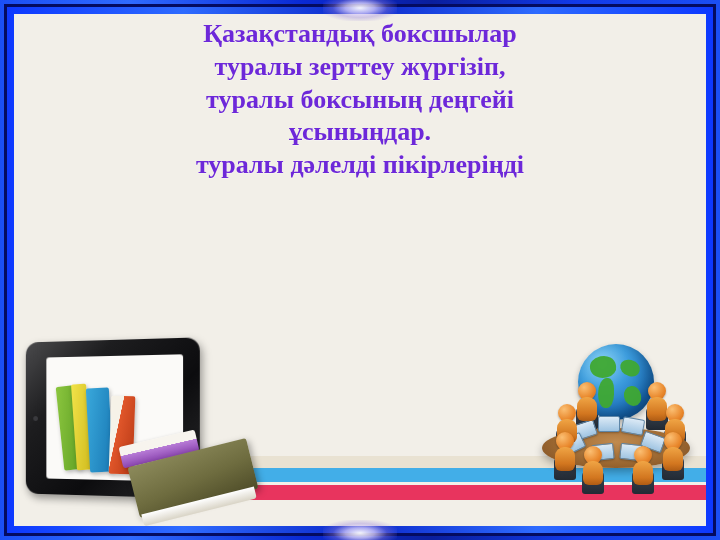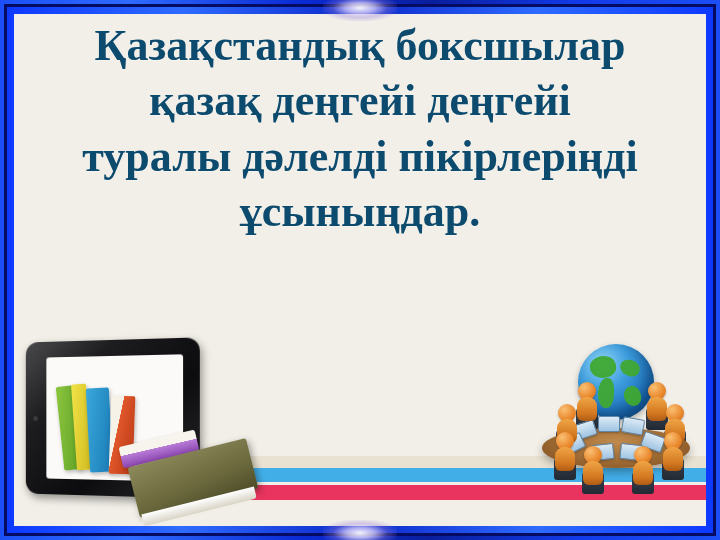--- a/index.html
+++ b/index.html
@@ -74,22 +74,22 @@
     font-size: 30px;
     color: #E21A55;
     letter-spacing: 0.2px;
     line-height: 1.25;
     margin: 0 0 4px 0;
     text-shadow: 0 1px 0 rgba(255,255,255,0.55);
   }
   .body-line {
     font-family: "Liberation Serif", serif;
     font-weight: bold;
-    font-size: 44px;
-    color: #0c4a6e;
+    font-size: 26px;
+    color: #6d28d9;
     line-height: 1.26;
     margin: 0;
     white-space: nowrap;
     text-shadow: 0 1px 0 rgba(255,255,255,0.35);
   }
 
   
   .bands {
     position: absolute;
     left: 216px;
@@ -250,23 +250,24 @@
     <div class="bands">
       <div class="band-cream-top"></div>
       <div class="band-blue"></div>
       <div class="band-thin"></div>
       <div class="band-pink"></div>
       <div class="band-cream-bot"></div>
     </div>
 
     <div class="text-block">
       <p class="body-line">Қазақстандық боксшылар</p>
-      <p class="body-line">қазақ деңгейі деңгейі</p>
+      <p class="body-line">туралы зерттеу жүргізіп,</p>
+      <p class="body-line">туралы боксының деңгейі</p>
+      <p class="body-line">ұсыныңдар.</p>
       <p class="body-line">туралы дәлелді пікірлеріңді</p>
-      <p class="body-line">ұсыныңдар.</p>
     </div>
 
     <div class="tablet-art">
       <div class="tablet-body">
         <div class="tablet-cam"></div>
         <div class="tablet-screen"></div>
       </div>
       <div class="book bk-green"></div>
       <div class="book bk-yellow"></div>
       <div class="book bk-cyan"></div>

